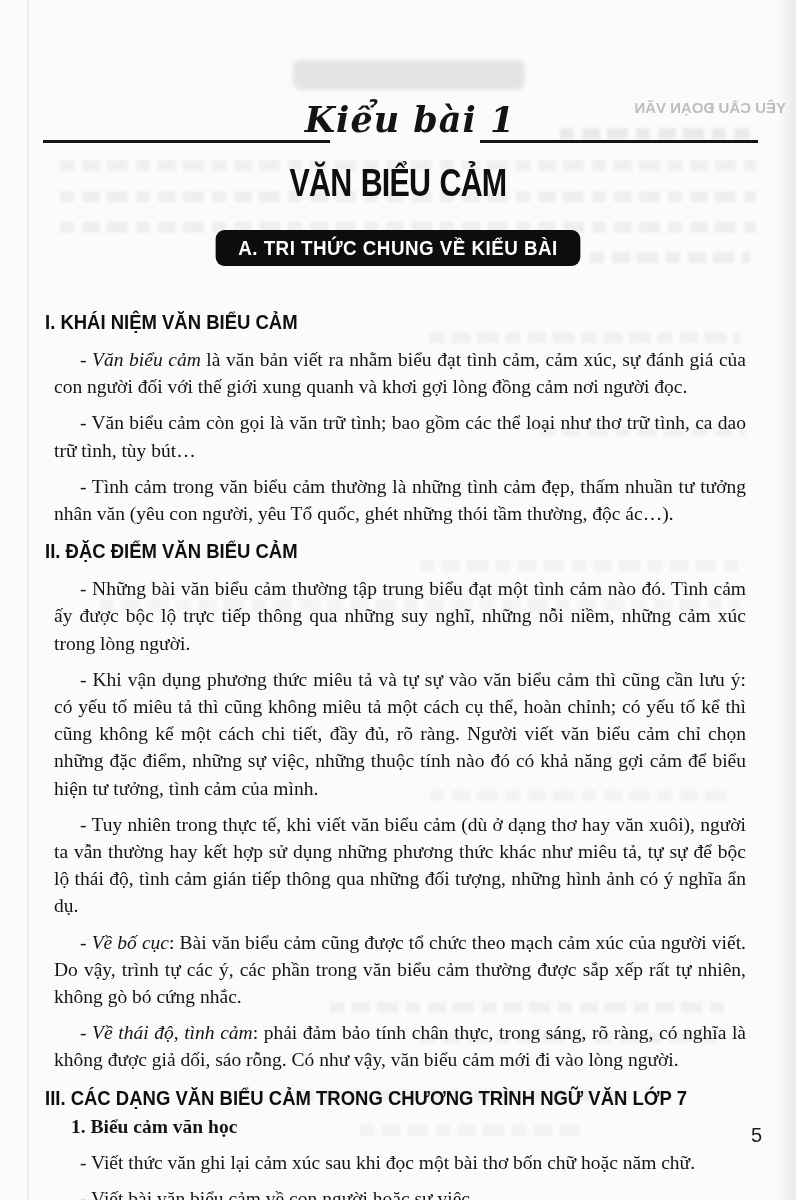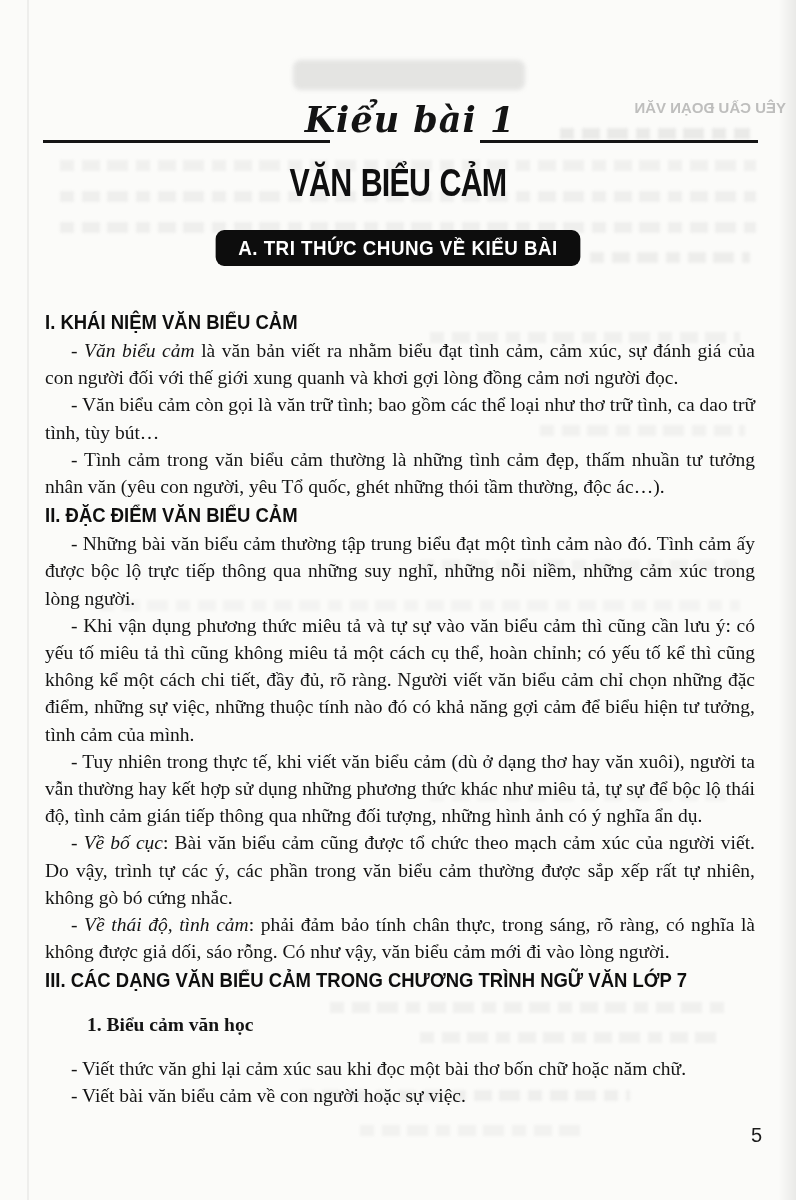--- a/index.html
+++ b/index.html
@@ -81,23 +81,23 @@
     text-align:justify;
   }
   .sec-heading{
     margin:0;
     font-family:"Liberation Sans", sans-serif;
     font-weight:bold;font-size:21px;line-height:30px;
     transform:scaleX(0.88);transform-origin:left center;
     white-space:nowrap;
     color:#0f0f0f;
   }
-  .para{margin:0;text-indent:26px;}
+  .para{margin:9px;text-indent:26px;}
   .sub-heading{
-    margin:16px;text-indent:26px;
+    margin:0;text-indent:26px;
     font-weight:bold;font-size:19.5px;line-height:27.2px;
   }
   .page-number{
     position:absolute;left:751px;top:1124px;
     font-family:"Liberation Sans", sans-serif;
     font-size:20px;color:#1c1c1c;
   }
 </style>
 </head>
 <body>

